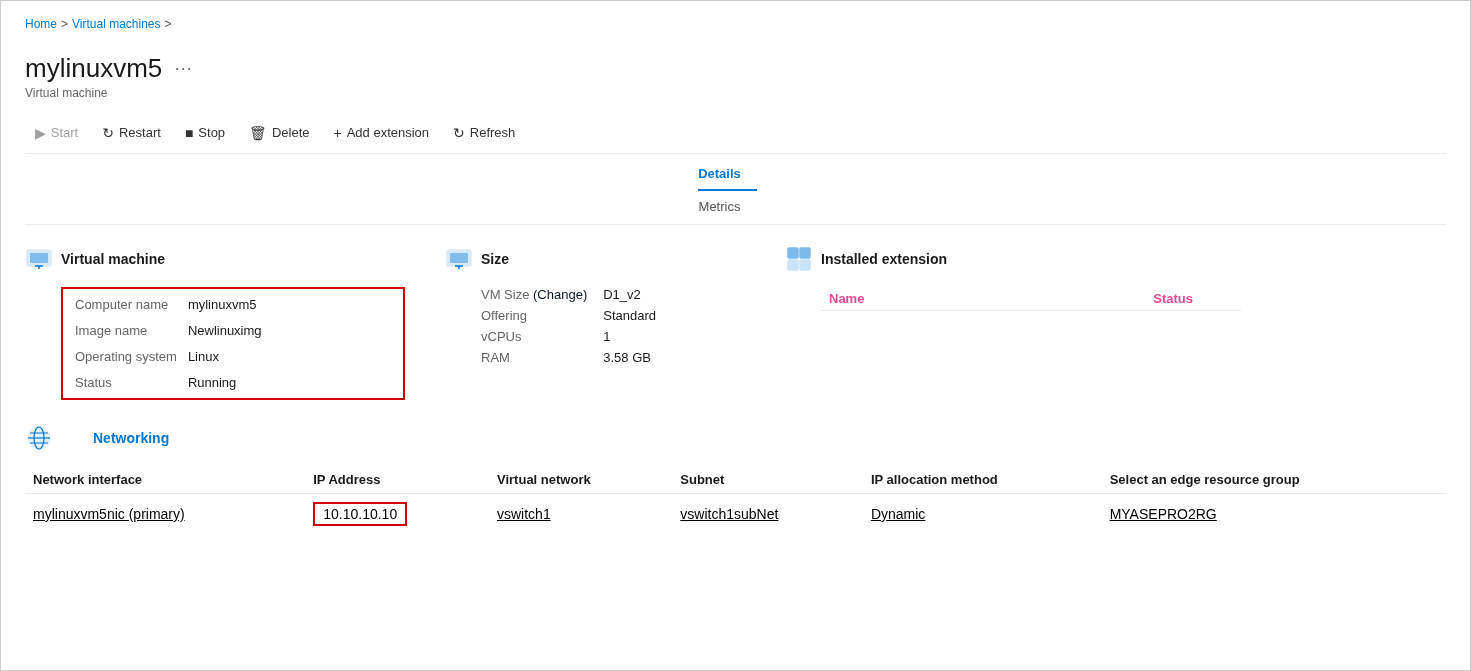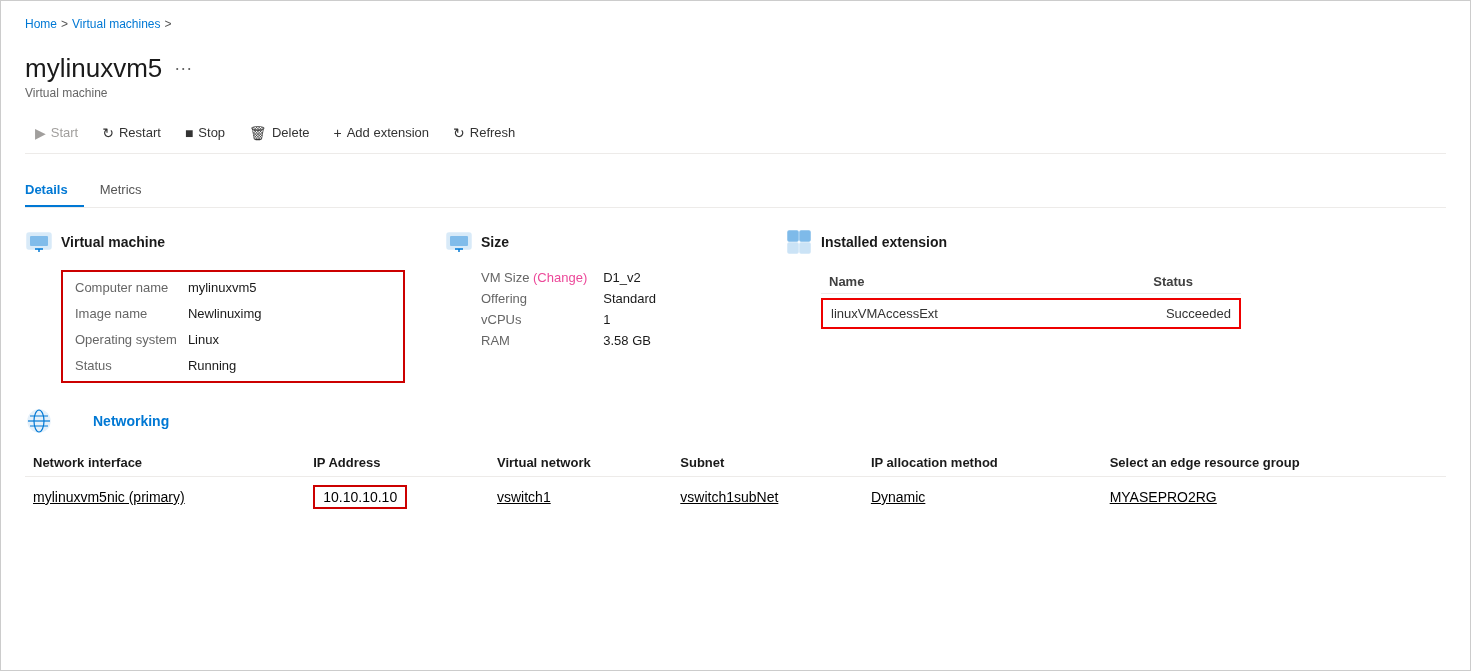--- a/index.html
+++ b/index.html
@@ -59,24 +59,25 @@
       color: #333;
       border-radius: 2px;
     }
     .toolbar-btn.disabled { color: #a19f9d; cursor: not-allowed; }
     .toolbar-btn .icon {
       font-size: 14px;
       line-height: 1;
     }
     .tabs {
       display: flex;
-      align-items: flex-start;
+      align-items: center;
       gap: 0;
-      margin-top: 20px;
+      margin-top: 4px;
       border-bottom: 1px solid #edebe9;
+      flex-direction: column;
     }
     .tab {
       padding: 8px 16px 8px 0;
       cursor: pointer;
       font-size: 13px;
       color: #555;
       margin-right: 16px;
       border-bottom: 2px solid transparent;
     }
     .tab.active {
@@ -123,36 +124,36 @@
     .field-label {
       color: #666;
       font-size: 13px;
       white-space: nowrap;
     }
     .field-value {
       color: #1a1a1a;
       font-size: 13px;
     }
     .field-value.link {
-      color: #ec4899;
+      color: #0f172a;
       cursor: pointer;
       text-decoration: none;
     }
     .extensions-table {
       margin-left: 0;
       width: 100%;
     }
     .ext-table-header {
       display: grid;
       grid-template-columns: 1fr auto;
       gap: 4px;
       padding: 4px 8px;
       font-weight: 600;
       font-size: 13px;
-      color: #404040;
+      color: #ec4899;
       border-bottom: 1px solid #edebe9;
     }
     .ext-table-row {
       display: grid;
       grid-template-columns: 1fr auto;
       gap: 4px;
       padding: 6px 8px;
       border: 2px solid #e00;
       margin-top: 4px;
     }
@@ -306,24 +307,20 @@
               <rect x="3" y="15" width="10" height="10" rx="1" fill="#0078d4" opacity="0.2" stroke="#0078d4" stroke-width="1.5"></rect>
               <rect x="15" y="15" width="10" height="10" rx="1" fill="#0078d4" opacity="0.2" stroke="#0078d4" stroke-width="1.5"></rect>
             </svg>
           </div>
           <span class="section-title">Installed extension</span>
         </div>
         <div class="extensions-table" style="margin-left:36px;">
           <div class="ext-table-header">
             <span>Name</span>
             <span style="padding-right:40px;">Status</span>
-          </div>
-          <div class="ext-table-row">
-            <span>linuxVMAccessExt</span>
-            <span>Succeeded</span>
           </div>
         </div>
       </div>
 
     </div>
 
     <div class="networking-section">
       <div class="section-header">
         <div class="section-icon">
           <svg class="net-icon-svg" viewBox="0 0 28 28" fill="none" xmlns="http://www.w3.org/2000/svg">

